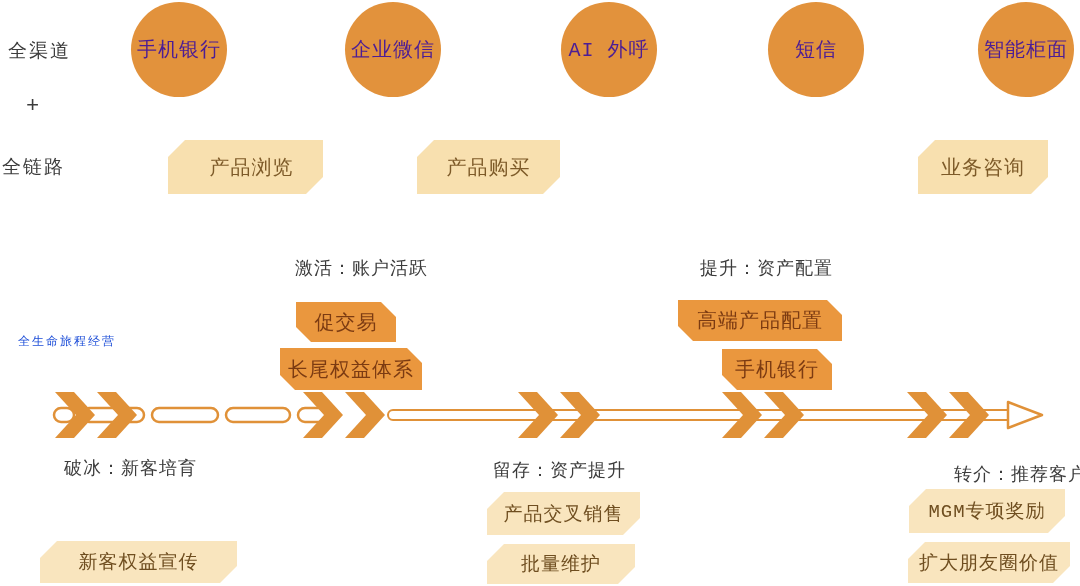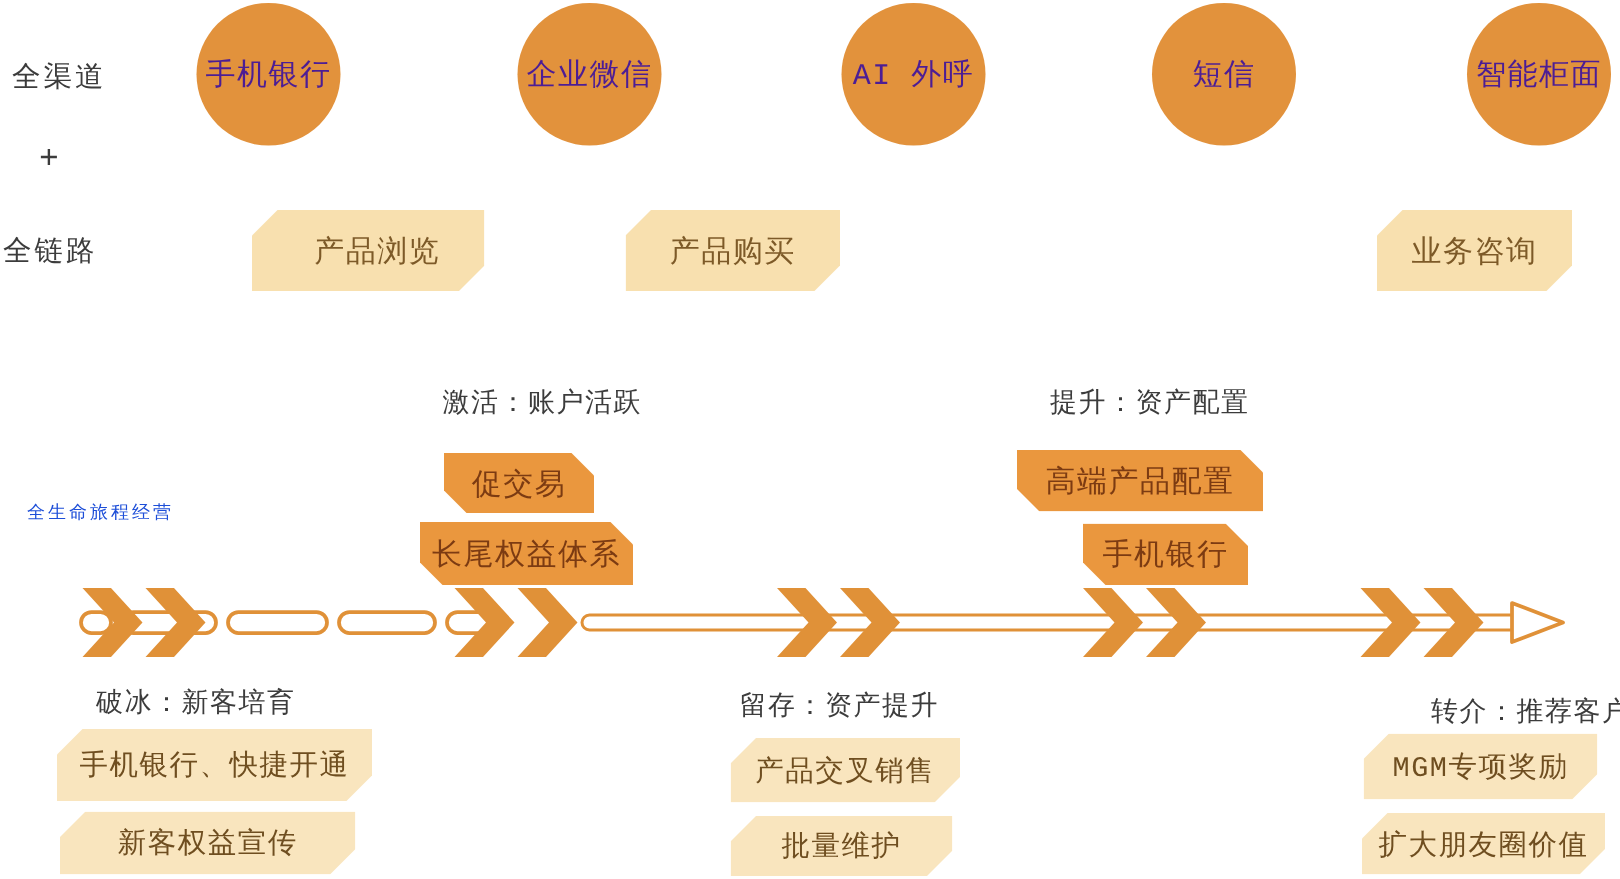--- a/index.html
+++ b/index.html
@@ -78,21 +78,20 @@
       <polygon points="560,2 579,2 600,25 579,48 560,48 581,25"></polygon>
       <polygon points="722,2 741,2 762,25 741,48 722,48 743,25"></polygon>
       <polygon points="764,2 783,2 804,25 783,48 764,48 785,25"></polygon>
       <polygon points="907,2 926,2 947,25 926,48 907,48 928,25"></polygon>
       <polygon points="949,2 968,2 989,25 968,48 949,48 970,25"></polygon>
     </g>
     <polygon points="1008,12 1042,25 1008,38" fill="#ffffff" stroke="#E09138" stroke-width="2.5" stroke-linejoin="round"></polygon>
   </svg>
 
   <div class="abs stage-label" style="left:64px;top:456px;">破冰：新客培育</div>
-  <div class="abs cream-box lower" style="left:38px;top:486px;width:210px;height:48px;">手机银行、快捷开通</div>
   <div class="abs cream-box lower" style="left:40px;top:541px;width:197px;height:42px;">新客权益宣传</div>
 
   <div class="abs stage-label" style="left:493px;top:458px;">留存：资产提升</div>
   <div class="abs cream-box lower" style="left:487px;top:492px;width:153px;height:43px;">产品交叉销售</div>
   <div class="abs cream-box lower" style="left:487px;top:544px;width:148px;height:40px;">批量维护</div>
 
   <div class="abs stage-label" style="left:954px;top:462px;">转介：推荐客户</div>
   <div class="abs cream-box lower" style="left:909px;top:489px;width:156px;height:44px;">MGM专项奖励</div>
   <div class="abs cream-box lower" style="left:908px;top:542px;width:162px;height:41px;">扩大朋友圈价值</div>
 

